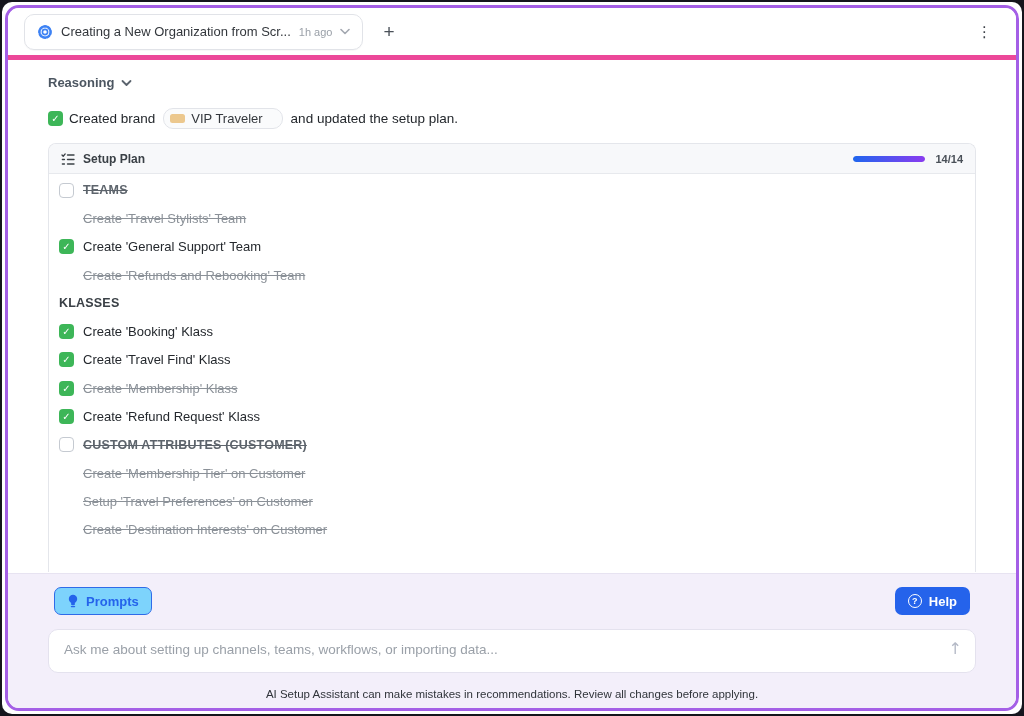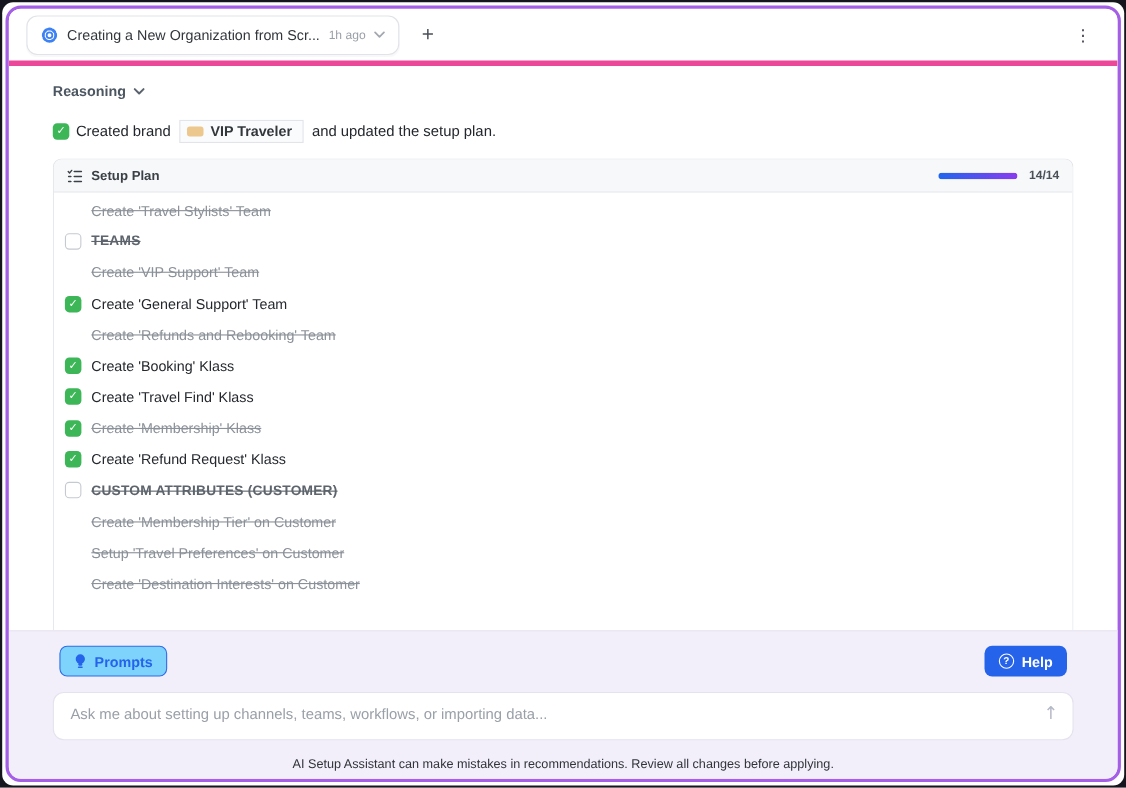--- a/index.html
+++ b/index.html
@@ -28,21 +28,21 @@
   .content { flex: 1 1 auto; overflow: hidden; position: relative; padding: 0 40px; }
   .reasoning-row { display: inline-flex; align-items: center; gap: 7px; margin-top: 15px;
                    cursor: pointer; }
   .reasoning-label { font-size: 13px; font-weight: 700; color: #4c5661; }
   .status-line { display: flex; align-items: center; gap: 6px; margin-top: 17px;
                  font-size: 13.5px; color: #23272c; }
   .chk { width: 15px; height: 15px; border-radius: 4px; background: #3db658; color: #fff;
          display: inline-flex; align-items: center; justify-content: center;
          font-size: 10px; font-weight: 700; flex: 0 0 15px; }
   .chip { display: inline-flex; align-items: center; gap: 6px; border: 1px solid #e2e4e9;
-          background: #fafbfc; border-radius: 0; padding: 2px 9px 2px 6px; margin: 0 2px; font-weight: bold; }
+          background: #fafbfc; border-radius: 10px; padding: 2px 19px 2px 6px; margin: 0 2px; }
   .chip-tag { width: 15px; height: 9px; border-radius: 2.5px; background: #ecc88e; }
   .chip-label { font-size: 13px; color: #33373c; }
 
   
   .plan-card { margin-top: 14px; border: 1px solid #e4e6eb; border-radius: 8px 8px 0 0;
                border-bottom: none; overflow: hidden; background: #fff; }
   .plan-header { height: 30px; background: #f7f8fa; border-bottom: 1px solid #e7e9ed;
                  display: flex; align-items: center; padding: 0 12px; gap: 8px; }
   .plan-title { font-size: 12px; font-weight: 700; color: #3a4046; }
   .plan-progress { margin-left: auto; display: flex; align-items: center; gap: 10px; }
@@ -149,39 +149,38 @@
           </span>
           <span class="plan-title">Setup Plan</span>
           <span class="plan-progress">
             <span class="progress-track">
               <span class="progress-fill" style="display: block; width: 100%; background: linear-gradient(90deg, rgb(31, 102, 238), rgb(138, 59, 240));"></span>
             </span>
             <span class="progress-count">14/14</span>
           </span>
         </div>
         <div class="plan-body">
-            <div class="cl-row struck">
-              <span class="cb-spacer"></span>
-              <span class="cl-label">Create 'Travel Stylists' Team</span>
-            </div>
             <div class="cl-row hdr struck">
               <span class="cb unchecked"></span>
               <span class="cl-label">TEAMS</span>
             </div>
             <div class="cl-row struck">
               <span class="cb-spacer"></span>
-              <span class="cl-label">Create 'VIP Support' Team</span>
+              <span class="cl-label">Create 'Travel Stylists' Team</span>
             </div>
             <div class="cl-row">
               <span class="cb checked">✓</span>
               <span class="cl-label">Create 'General Support' Team</span>
             </div>
             <div class="cl-row struck">
               <span class="cb-spacer"></span>
               <span class="cl-label">Create 'Refunds and Rebooking' Team</span>
+            </div>
+            <div class="cl-row hdr">
+              <span class="cl-label">KLASSES</span>
             </div>
             <div class="cl-row">
               <span class="cb checked">✓</span>
               <span class="cl-label">Create 'Booking' Klass</span>
             </div>
             <div class="cl-row">
               <span class="cb checked">✓</span>
               <span class="cl-label">Create 'Travel Find' Klass</span>
             </div>
             <div class="cl-row struck">

